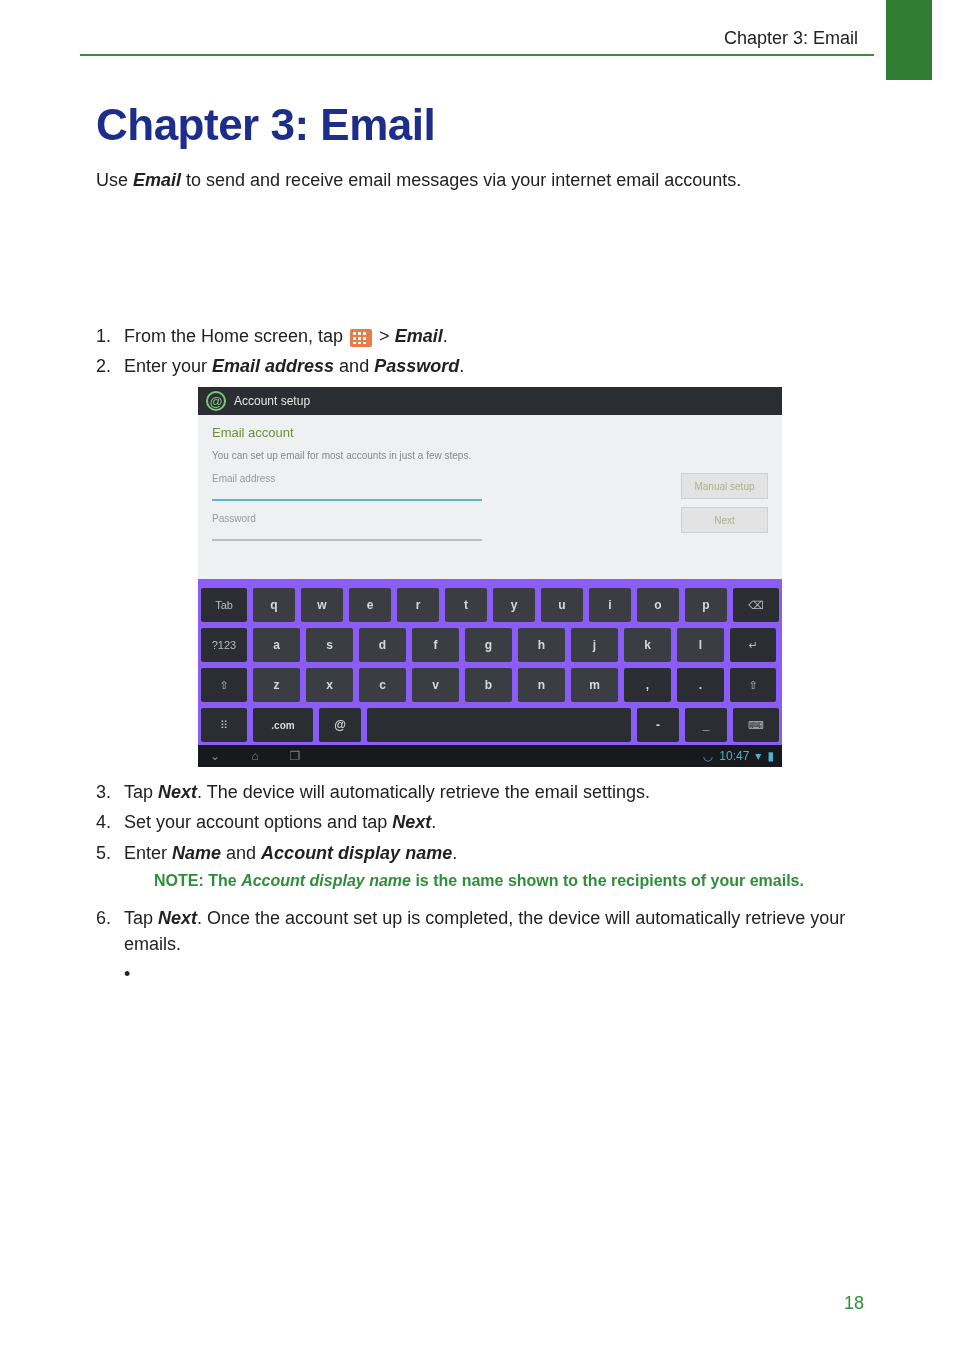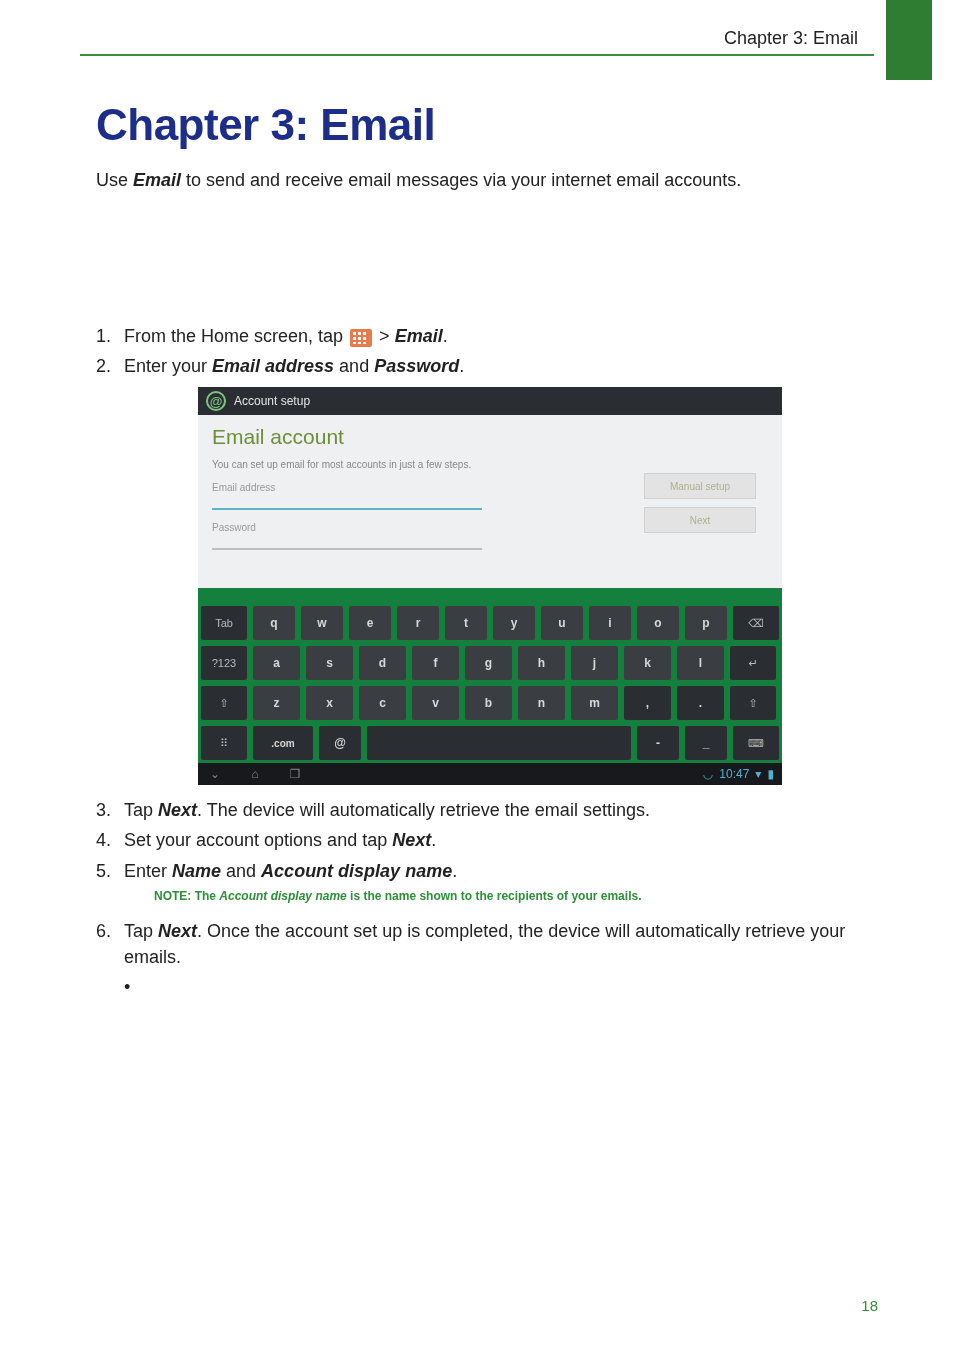--- a/index.html
+++ b/index.html
@@ -13,46 +13,46 @@
   .intro { font-size: 18px; color: #222; line-height: 1.4; }
   .inline-bold { font-weight: 700; font-style: italic; }
   .body-text { font-size: 18px; color: #222; line-height: 1.35; }
   .ol { list-style: none; }
   .ol-item { display: flex; font-size: 18px; color: #222; line-height: 1.45; margin-bottom: 4px; }
   .ol-num { width: 28px; flex: 0 0 28px; }
   .ol-txt { flex: 1; }
   .bullet-row { display: flex; font-size: 18px; color: #222; line-height: 1.45; margin-left: 28px; margin-top: 4px; }
   .bullet-mark { width: 24px; flex: 0 0 24px; }
   .note { color: #2e8f3a; font-weight: 700; }
-  .note-row { margin-left: 58px; font-size: 12px; line-height: 1.35; }
+  .note-row { margin-left: 58px; font-size: 16px; line-height: 1.35; }
   .icon-inline { display: inline-block; width: 22px; height: 18px; vertical-align: middle; margin: 0 2px; }
   .icon-more { display: inline-block; width: 10px; height: 16px; vertical-align: middle; background: #c8c8c8; margin: 0 3px; position: relative; }
   .gap-xxl { height: 76px; }
   .gap-xl { height: 40px; }
   .gap-md { height: 14px; }
-  .page-num { position: absolute; bottom: 36px; right: 76px; font-size: 15px; color: #2e8f3a; }
+  .page-num { position: absolute; bottom: 36px; right: 90px; font-size: 18px; color: #2e8f3a; }
 
   
   .shot-wrap { margin: 8px 0 12px 102px; }
   .shot { width: 584px; background: #1f2226; }
   .shot-top { display: flex; align-items: center; background: #2a2d31; padding: 4px 8px; }
   .shot-top-icon { width: 20px; height: 20px; border-radius: 50%; border: 2px solid #7cc67c; display: flex; align-items: center; justify-content: center; margin-right: 8px; }
   .shot-top-icon span { color: #7cc67c; font-size: 13px; font-weight: 700; }
   .shot-top-title { color: #e6e6e6; font-size: 12px; }
   .shot-form { background: #eff0f1; padding: 10px 14px 26px 14px; position: relative; }
-  .shot-form-title { color: #6c8f3a; font-size: 21px; margin-bottom: 10px; }
+  .shot-form-title { color: #6c8f3a; font-size: 13px; margin-bottom: 10px; }
   .shot-form-sub { color: #888; font-size: 10px; margin-bottom: 12px; }
   .shot-label { color: #999; font-size: 10px; margin-bottom: 1px; }
   .shot-input { height: 16px; border-bottom: 2px solid #5fb3c7; margin-bottom: 12px; width: 270px; }
   .shot-input2 { height: 16px; border-bottom: 2px solid #bfbfbf; margin-bottom: 12px; width: 270px; }
-  .shot-btn { position: absolute; right: 26px; width: 112px; height: 26px; background: #e3e3e3; border: 1px solid #d0d0d0; display: flex; align-items: center; justify-content: center; font-size: 10px; color: #aeb08f; }
+  .shot-btn { position: absolute; right: 14px; width: 87px; height: 26px; background: #e3e3e3; border: 1px solid #d0d0d0; display: flex; align-items: center; justify-content: center; font-size: 10px; color: #aeb08f; }
   .shot-btn.manual { top: 58px; }
   .shot-btn.next { top: 92px; }
   
-  .kb { background: #15803d; padding: 15px 0 0 0; }
+  .kb { background: #8b5cf6; padding: 6px 0 0 0; }
   .kb-row { display: flex; }
   .key { background: #3a3d41; color: #d8d8d8; height: 34px; display: flex; align-items: center; justify-content: center; font-size: 12px; font-weight: 700; margin: 3px; border-radius: 2px; }
   .key.func { background: #2a2d31; color: #bbb; font-weight: 400; font-size: 11px; }
   .key.dark { background: #2a2d31; }
   .kb-bottom { display: flex; align-items: center; height: 22px; padding: 0 8px; background: #17191c; }
   .kb-bottom .nav-ic { width: 18px; height: 14px; color: #888; font-size: 12px; margin-right: 22px; display: flex; align-items: center; justify-content: center; }
   .kb-time { margin-left: auto; color: #4fb0cf; font-size: 12px; display: flex; align-items: center; gap: 6px; }
 </style>
 </head>
 <body>

